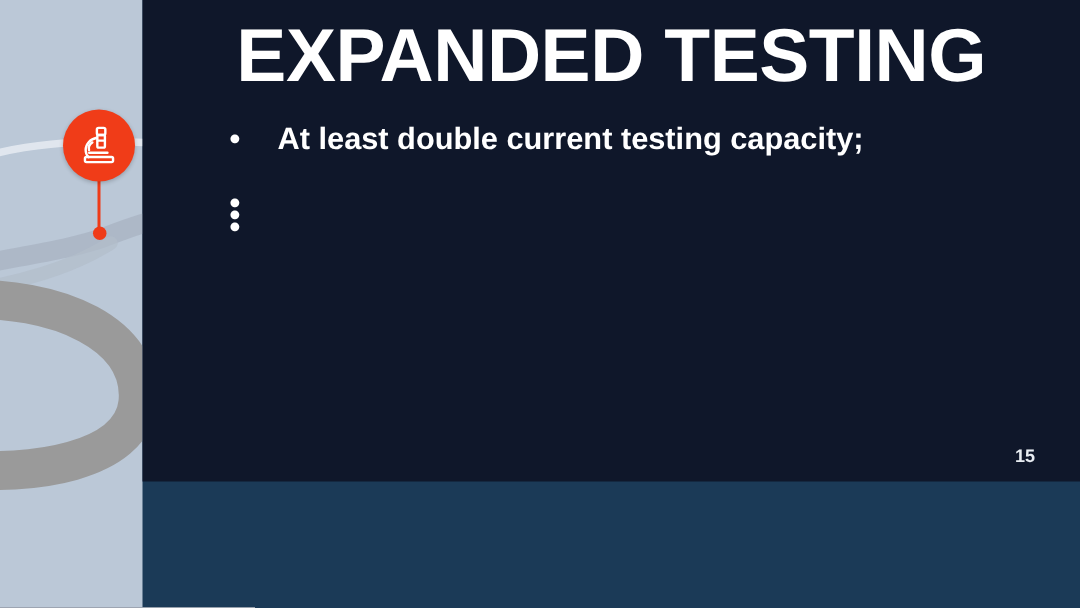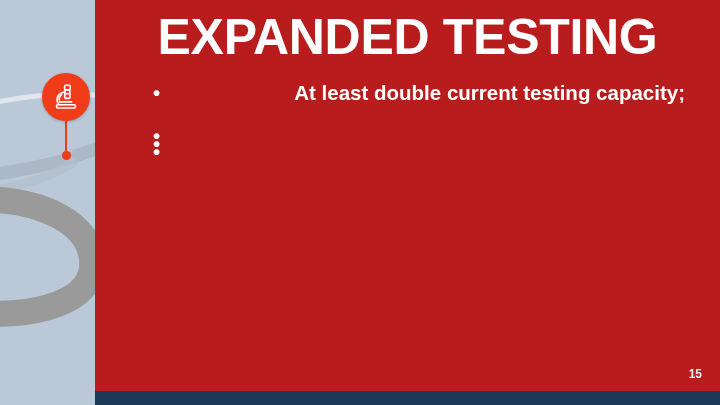--- a/index.html
+++ b/index.html
@@ -79,22 +79,22 @@
     width: 30px;
     height: 30px;
   }
 
   
   #main {
     position: absolute;
     left: 95px;
     top: 0;
     width: 625px;
-    height: 391px;
-    background: #b91c1c;
+    height: 321px;
+    background: #0f172a;
   }
 
   #title {
     position: absolute;
     left: 0;
     right: 0;
     top: 11px;
     text-align: center;
     color: #ffffff;
     font-size: 50px;
@@ -123,30 +123,29 @@
     position: absolute;
     left: 6px;
     top: 0;
     font-size: 20.5px;
     line-height: 1.16;
     color: #ffffff;
   }
   .bullet-text {
     display: block;
     max-width: 500px;
-    text-align: right;
   }
   #b0 { margin-top: 0px; }
   #b1 { margin-top: 19px; }
   #b2 { margin-top: 27px; }
   #b3 { margin-top: 35px; }
 
   #page-number {
     position: absolute;
-    right: 18px;
+    right: 30px;
     bottom: 10px;
     color: #e8edf2;
     font-size: 12px;
     font-weight: bold;
   }
 </style>
 </head>
 <body>
 
 <div id="slide">

